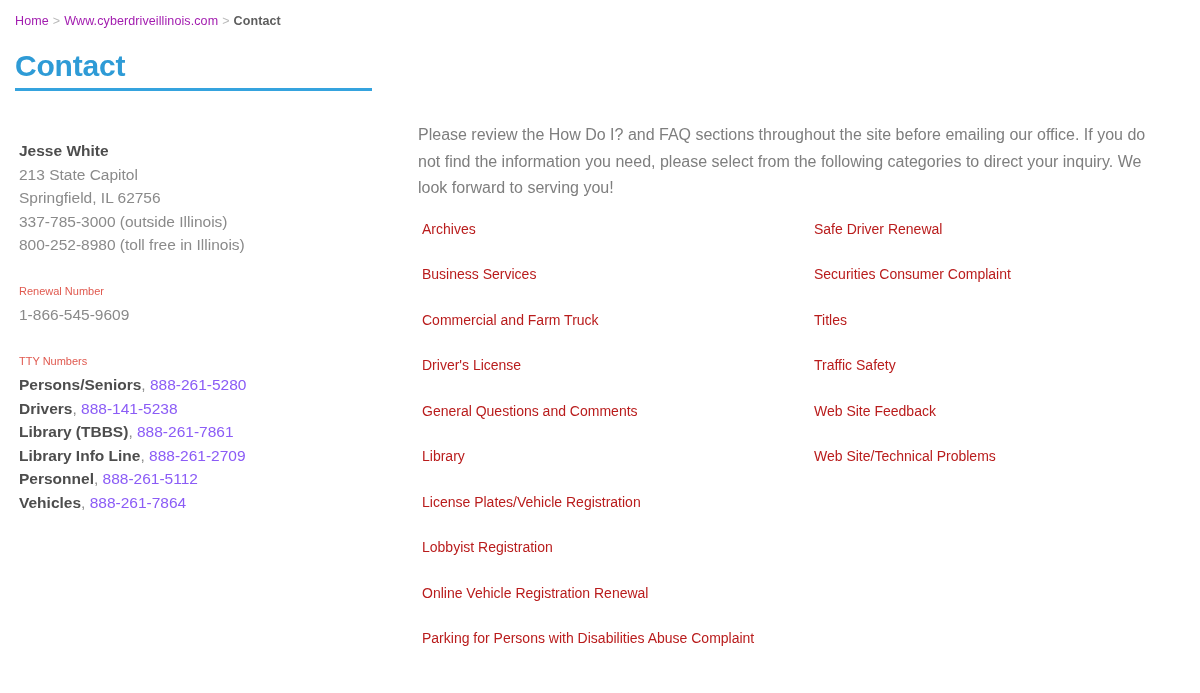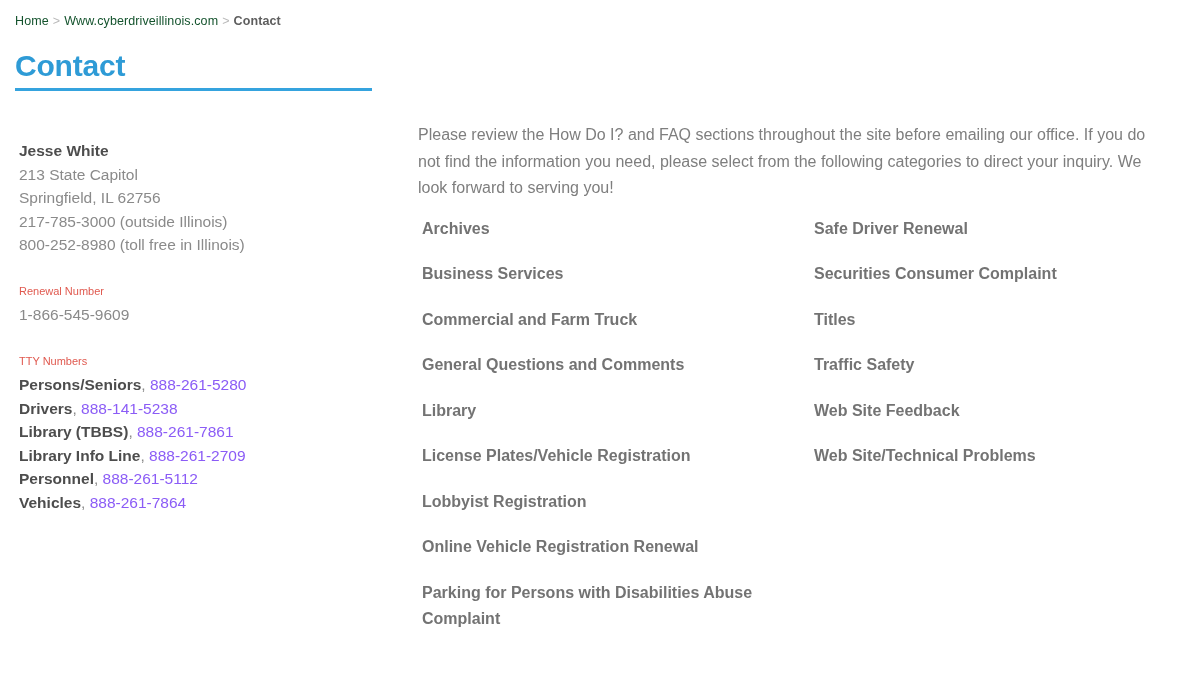--- a/index.html
+++ b/index.html
@@ -28,21 +28,21 @@
     position: absolute;
     left: 15px;
     top: 13px;
     font-size: 12.5px;
     line-height: 16px;
     color: #9a9a9a;
     letter-spacing: 0.1px;
     white-space: nowrap;
   }
   .breadcrumb .crumb {
-    color: #14532d;
+    color: #a21caf;
   }
   .breadcrumb .sep {
     color: #b9b9b9;
     padding: 0 4px;
   }
   .breadcrumb .crumb-current {
     color: #5e5e5e;
     font-weight: bold;
   }
 
@@ -153,24 +153,24 @@
     left: 4px;
     width: 380px;
   }
   .link-col.secondary {
     left: 396px;
     width: 364px;
   }
 
   .cat-link {
     display: block;
-    font-size: 16px;
+    font-size: 14px;
     line-height: 26px;
-    font-weight: bold;
-    color: #737373;
+    font-weight: normal;
+    color: #b91c1c;
     text-decoration: none;
     margin-bottom: 19.5px;
     cursor: pointer;
   }
 </style>
 </head>
 <body>
 
 <div class="page">
 
@@ -181,21 +181,21 @@
   <h1 class="page-title">Contact</h1>
   <div class="title-rule"></div>
 
   <div class="content">
 
     <aside class="col-left">
 
       <div class="addr-line name">Jesse White</div>
       <div class="addr-line">213 State Capitol</div>
       <div class="addr-line">Springfield, IL 62756</div>
-      <div class="addr-line">217-785-3000 (outside Illinois)</div>
+      <div class="addr-line">337-785-3000 (outside Illinois)</div>
       <div class="addr-line">800-252-8980 (toll free in Illinois)</div>
 
       <div class="block-gap"></div>
 
       <div class="sub-head">Renewal Number</div>
       <div class="addr-line">1-866-545-9609</div>
 
       <div class="block-gap"></div>
 
       <div class="sub-head">TTY Numbers</div>
@@ -224,20 +224,21 @@
     <section class="col-right">
 
       <p class="intro">Please review the How Do I? and FAQ sections throughout the site before emailing our office. If you do not find the information you need, please select from the following categories to direct your inquiry. We look forward to serving you!</p>
 
       <div class="link-cols">
 
         <div class="link-col primary">
           <a class="cat-link" href="#">Archives</a>
           <a class="cat-link" href="#">Business Services</a>
           <a class="cat-link" href="#">Commercial and Farm Truck</a>
+          <a class="cat-link" href="#">Driver's License</a>
           <a class="cat-link" href="#">General Questions and Comments</a>
           <a class="cat-link" href="#">Library</a>
           <a class="cat-link" href="#">License Plates/Vehicle Registration</a>
           <a class="cat-link" href="#">Lobbyist Registration</a>
           <a class="cat-link" href="#">Online Vehicle Registration Renewal</a>
           <a class="cat-link" href="#">Parking for Persons with Disabilities Abuse Complaint</a>
         </div>
 
         <div class="link-col secondary">
           <a class="cat-link" href="#">Safe Driver Renewal</a>

